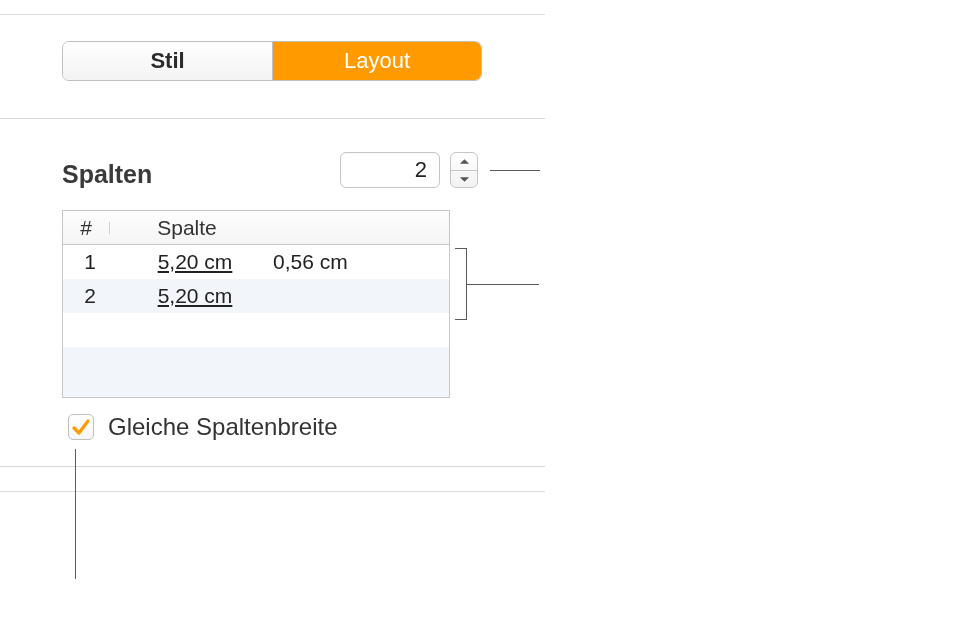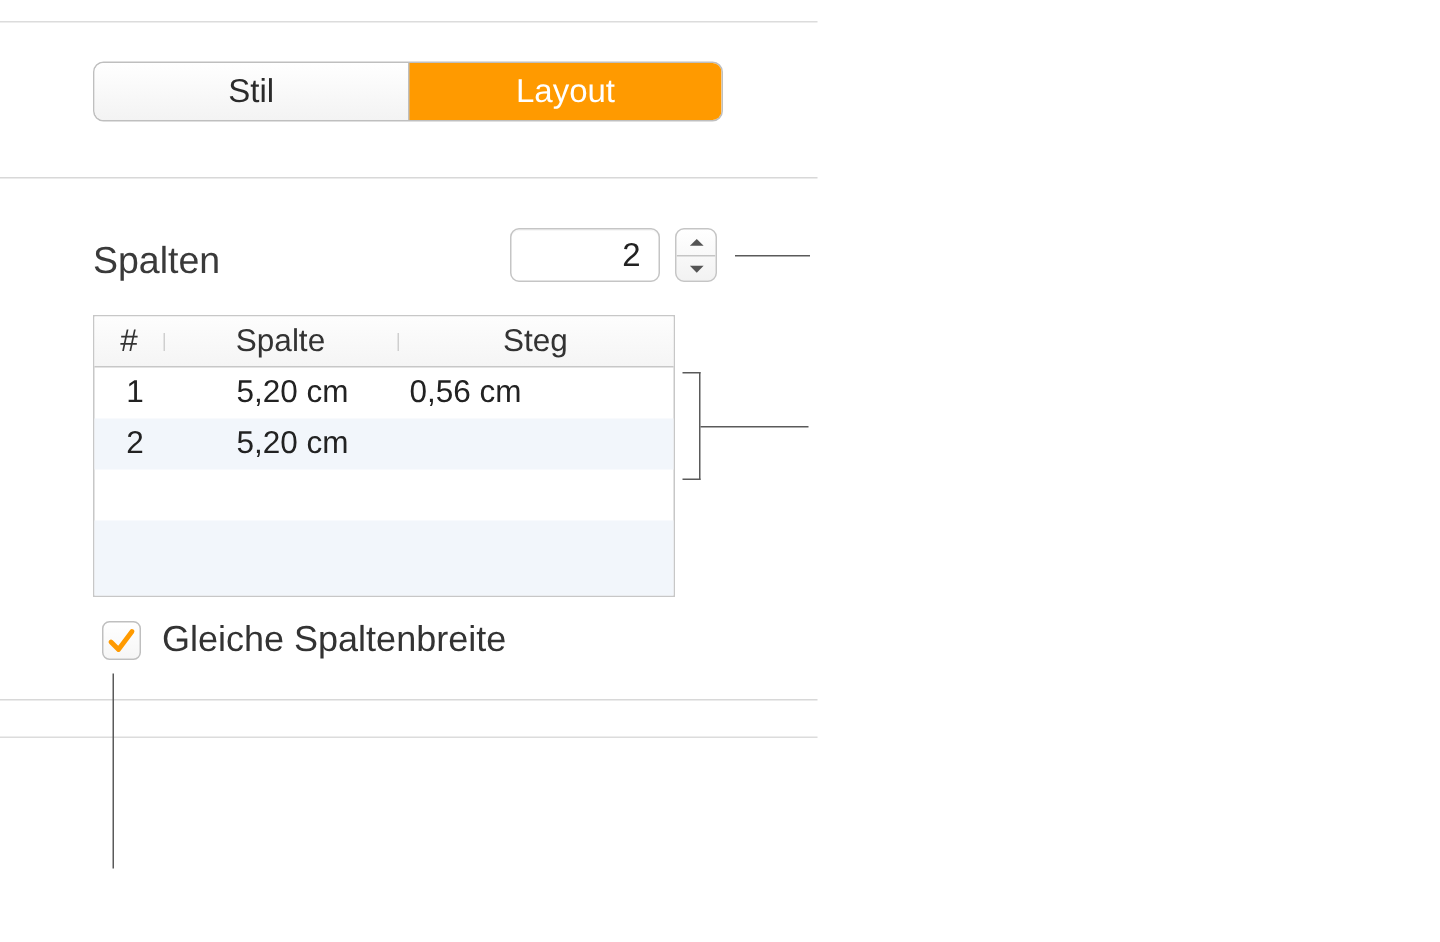--- a/index.html
+++ b/index.html
@@ -48,20 +48,21 @@
     box-shadow: inset 0 1px 0 rgba(255,255,255,0.4);
   }
   .seg .seg-item {
     flex: 1 1 50%;
     display: flex;
     align-items: center;
     justify-content: center;
     font-size: 22px;
     user-select: none;
     cursor: pointer;
+    font-weight: bold;
   }
   .seg .seg-item + .seg-item {
     border-left: 1px solid #bfbfbf;
   }
   .seg .seg-item.inactive {
     background: linear-gradient(#ffffff, #f3f3f3);
     color: #2b2b2b;
   }
   .seg .seg-item.active {
     background: #ff9a00;
@@ -77,20 +78,21 @@
     height: 1px;
     background: #d8d8d8;
   }
   
   .spalten-label {
     position: absolute;
     top: 160px;
     left: 62px;
     font-size: 25px;
     color: #3a3a3a;
+    font-weight: bold;
   }
   .num-field {
     position: absolute;
     top: 152px;
     left: 340px;
     width: 100px;
     height: 36px;
     border: 1px solid #c5c5c5;
     border-radius: 6px;
     background: #ffffff;
@@ -172,21 +174,21 @@
   .tbl .row {
     display: flex;
     height: 34px;
     align-items: center;
   }
   .tbl .row.alt { background: #f2f6fb; }
   .tbl .td {
     text-align: center;
   }
   .tbl .td.col-hash  { width: 54px;  text-align:center;}
-  .tbl .td.col-spalte{ width: 156px; text-align:center;}
+  .tbl .td.col-spalte{ width: 156px; text-align:center;text-decoration:underline;}
   .tbl .td.col-steg  { flex: 1;      text-align:left;}
   
   .bracket {
     position: absolute;
     top: 248px;
     left: 455px;
     width: 12px;
     height: 72px;
     border-top: 1px solid #5a5a5a;
     border-right: 1px solid #5a5a5a;
@@ -276,21 +278,20 @@
           <path d="M1 2 L6 7 L11 2 Z"></path>
         </svg>
       </button>
     </div>
     <div class="callout1"></div>
 
     <div class="tbl">
       <div class="thead">
         <div class="th col-hash">#</div>
         <div class="th col-spalte">Spalte</div>
-        <div class="th col-steg">Steg</div>
       </div>
       <div class="tbody">
         <div class="row">
           <div class="td col-hash">1</div>
           <div class="td col-spalte">5,20 cm</div>
           <div class="td col-steg">0,56 cm</div>
         </div>
         <div class="row alt">
           <div class="td col-hash">2</div>
           <div class="td col-spalte">5,20 cm</div>

